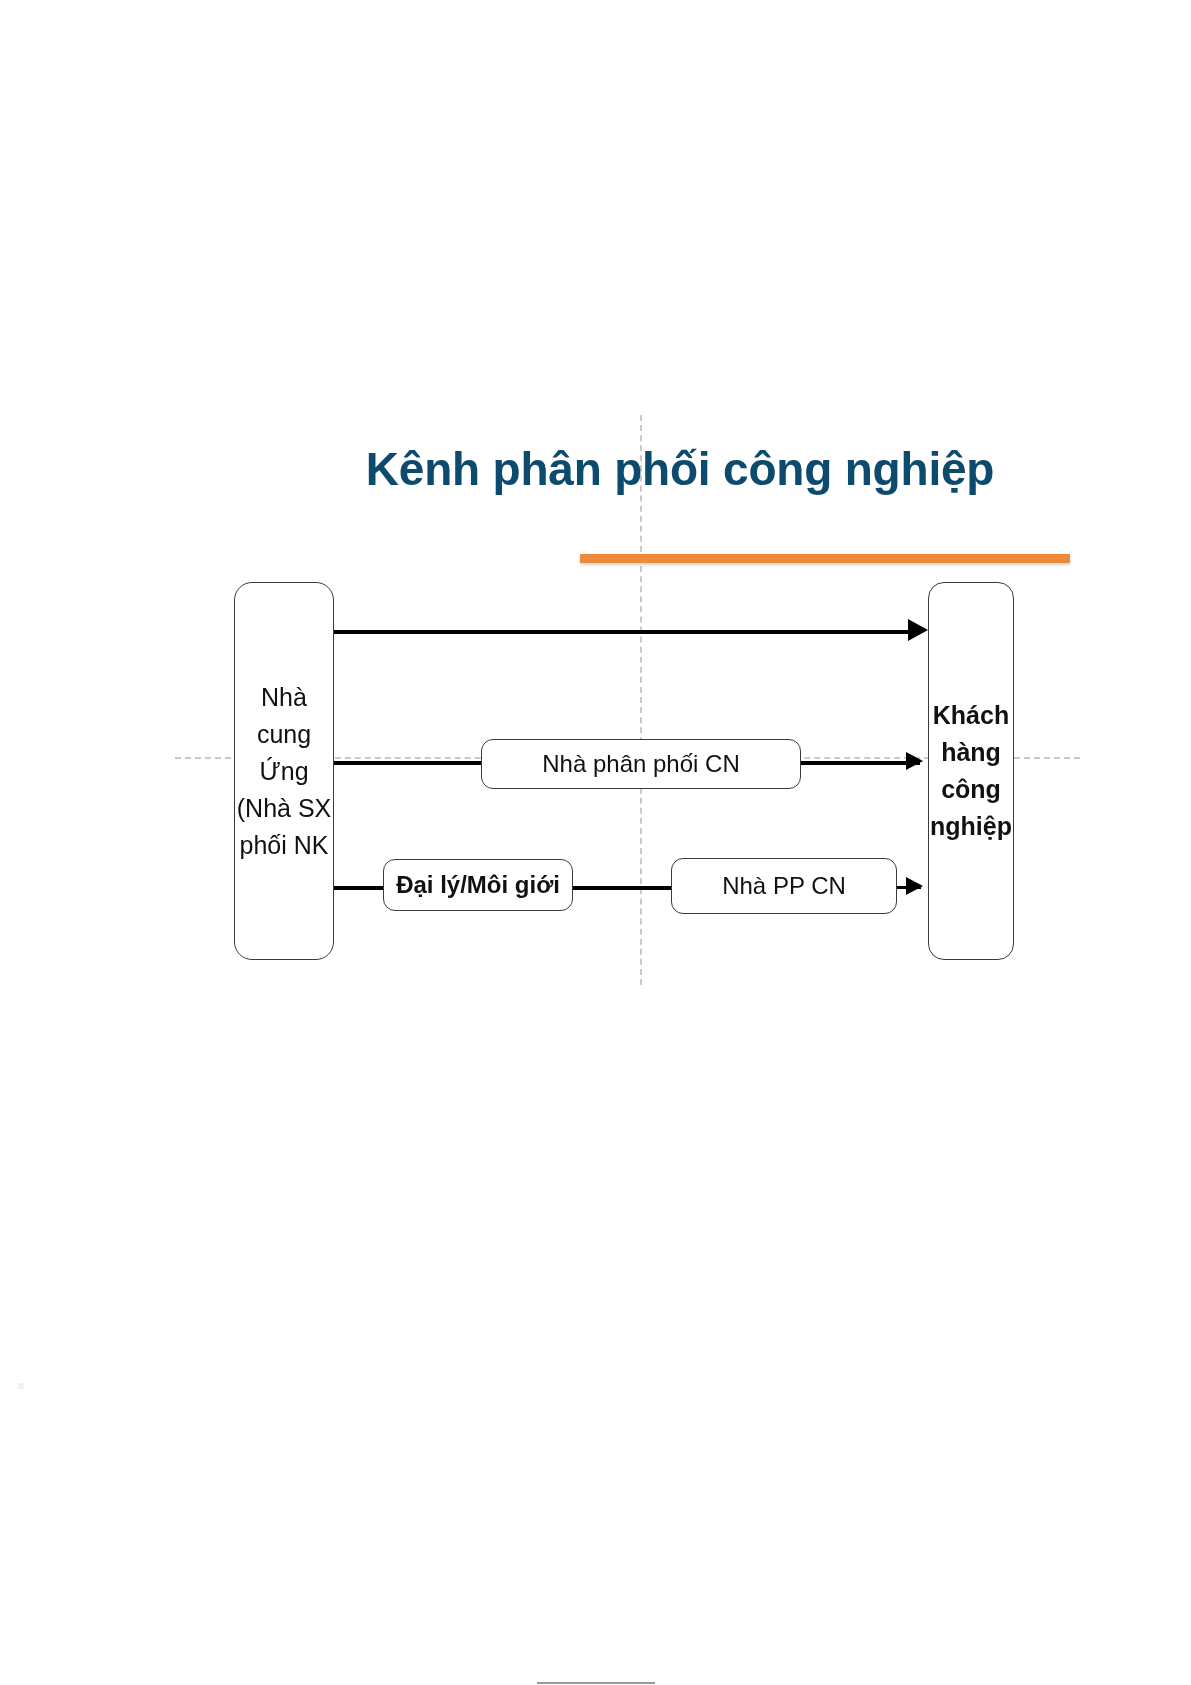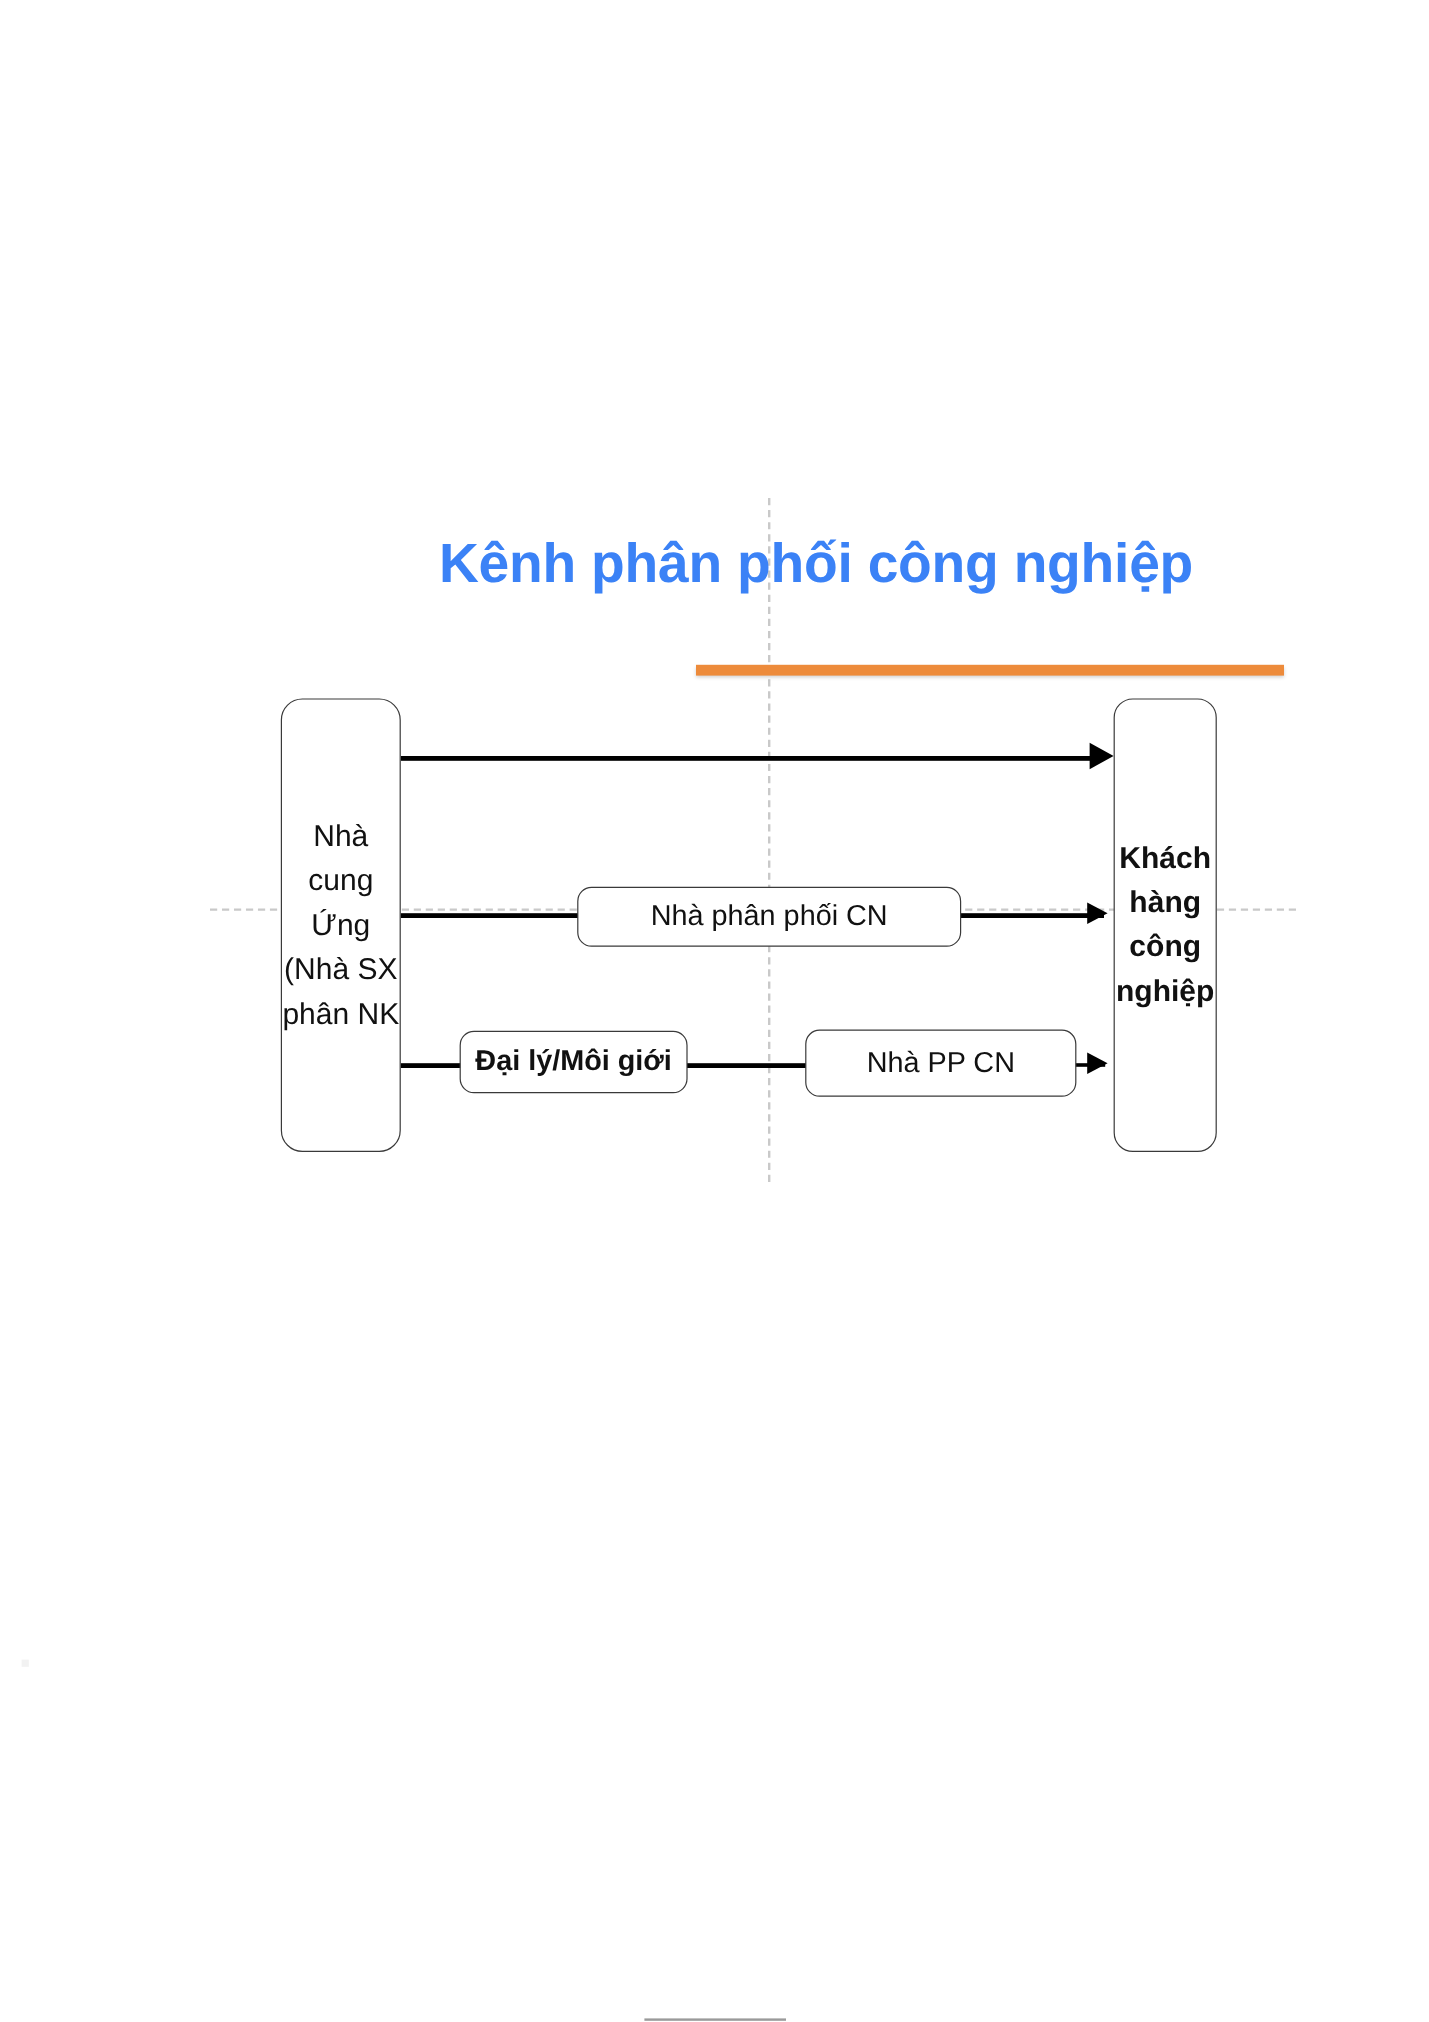--- a/index.html
+++ b/index.html
@@ -38,21 +38,21 @@
 
   
   .title {
     position: absolute;
     left: 250px;
     top: 443px;
     width: 860px;
     text-align: center;
     font-size: 46px;
     font-weight: bold;
-    color: #3b82f6;
+    color: #0c4a6e;
     letter-spacing: -0.2px;
     line-height: 1.15;
     white-space: nowrap;
   }
 
   
   .accent-bar {
     position: absolute;
     left: 580px;
     top: 554px;
@@ -192,21 +192,21 @@
 
   <div class="conn solid" id="line-dist-in"></div>
   <div class="conn solid" id="line-dist-out"></div>
   <div class="arrowhead small" id="arrow-dist"></div>
 
   <div class="conn solid" id="line-agent-in"></div>
   <div class="conn solid" id="line-agent-mid"></div>
   <div class="conn thin" id="line-ppcn-out"></div>
   <div class="arrowhead small" id="arrow-ppcn"></div>
 
-  <div class="node tall" id="node-supplier">Nhà cung Ứng (Nhà SX phân NK</div>
+  <div class="node tall" id="node-supplier">Nhà cung Ứng (Nhà SX phối NK</div>
 
   <div class="node" id="node-distributor">Nhà phân phối CN</div>
 
   <div class="node" id="node-agent">Đại lý/Môi giới</div>
 
   <div class="node" id="node-ppcn">Nhà PP CN</div>
 
   <div class="node tall" id="node-customer">Khách hàng công nghiệp</div>
 
   <div class="page-edge-mark"></div>

